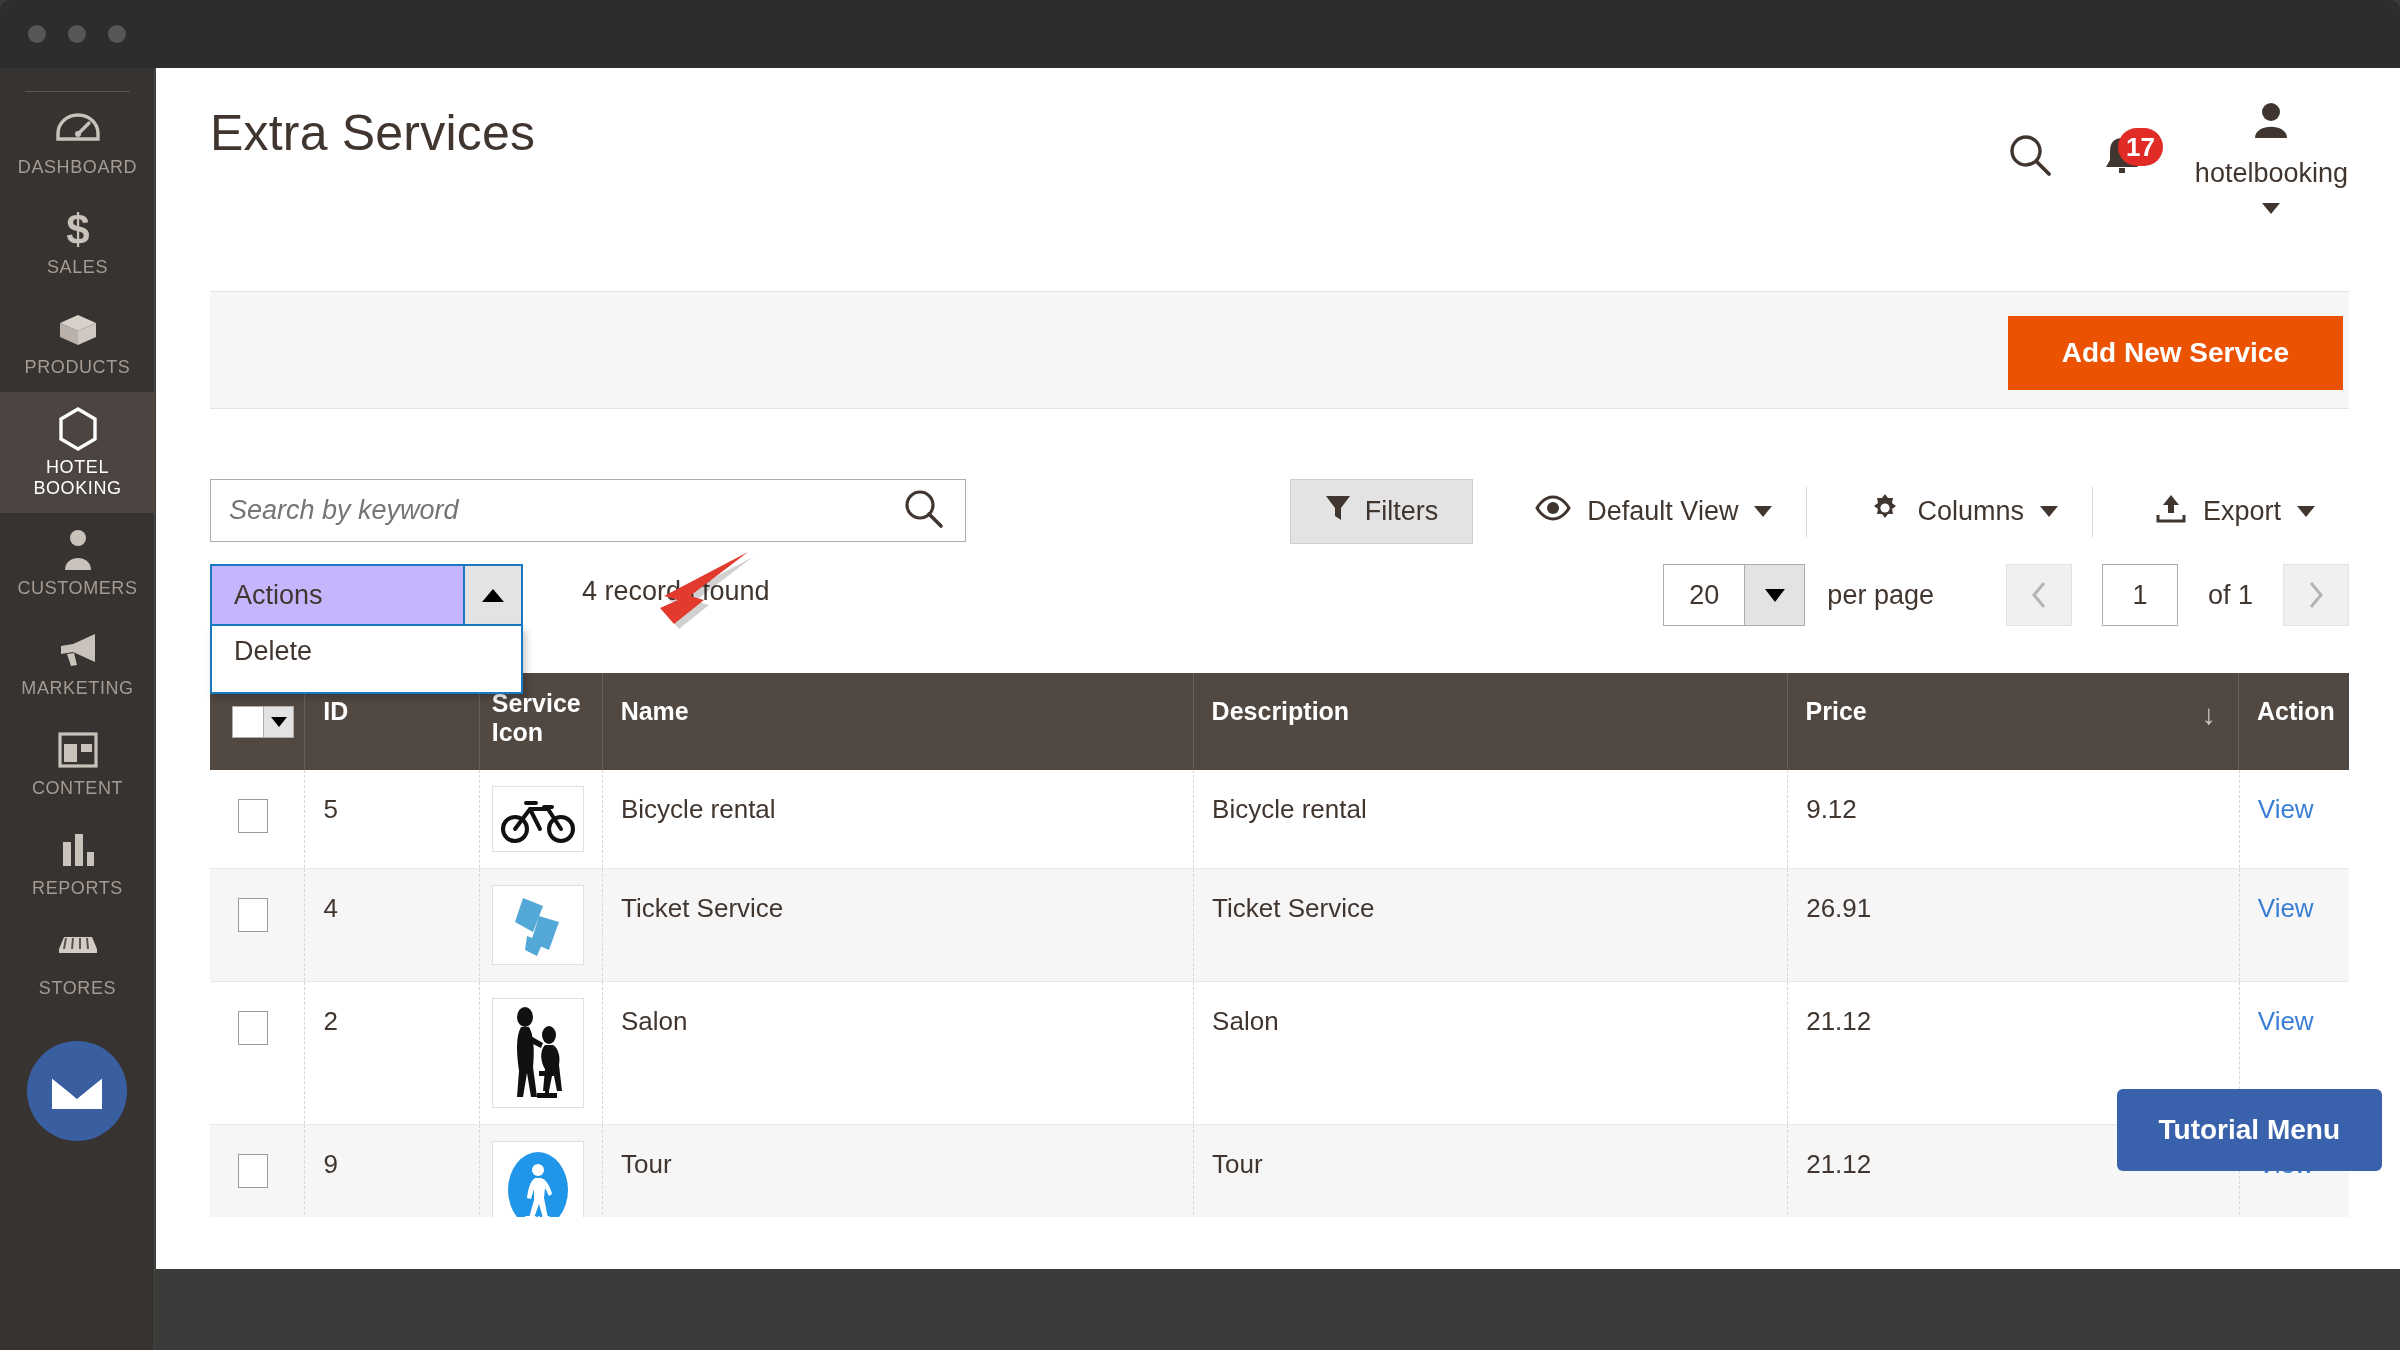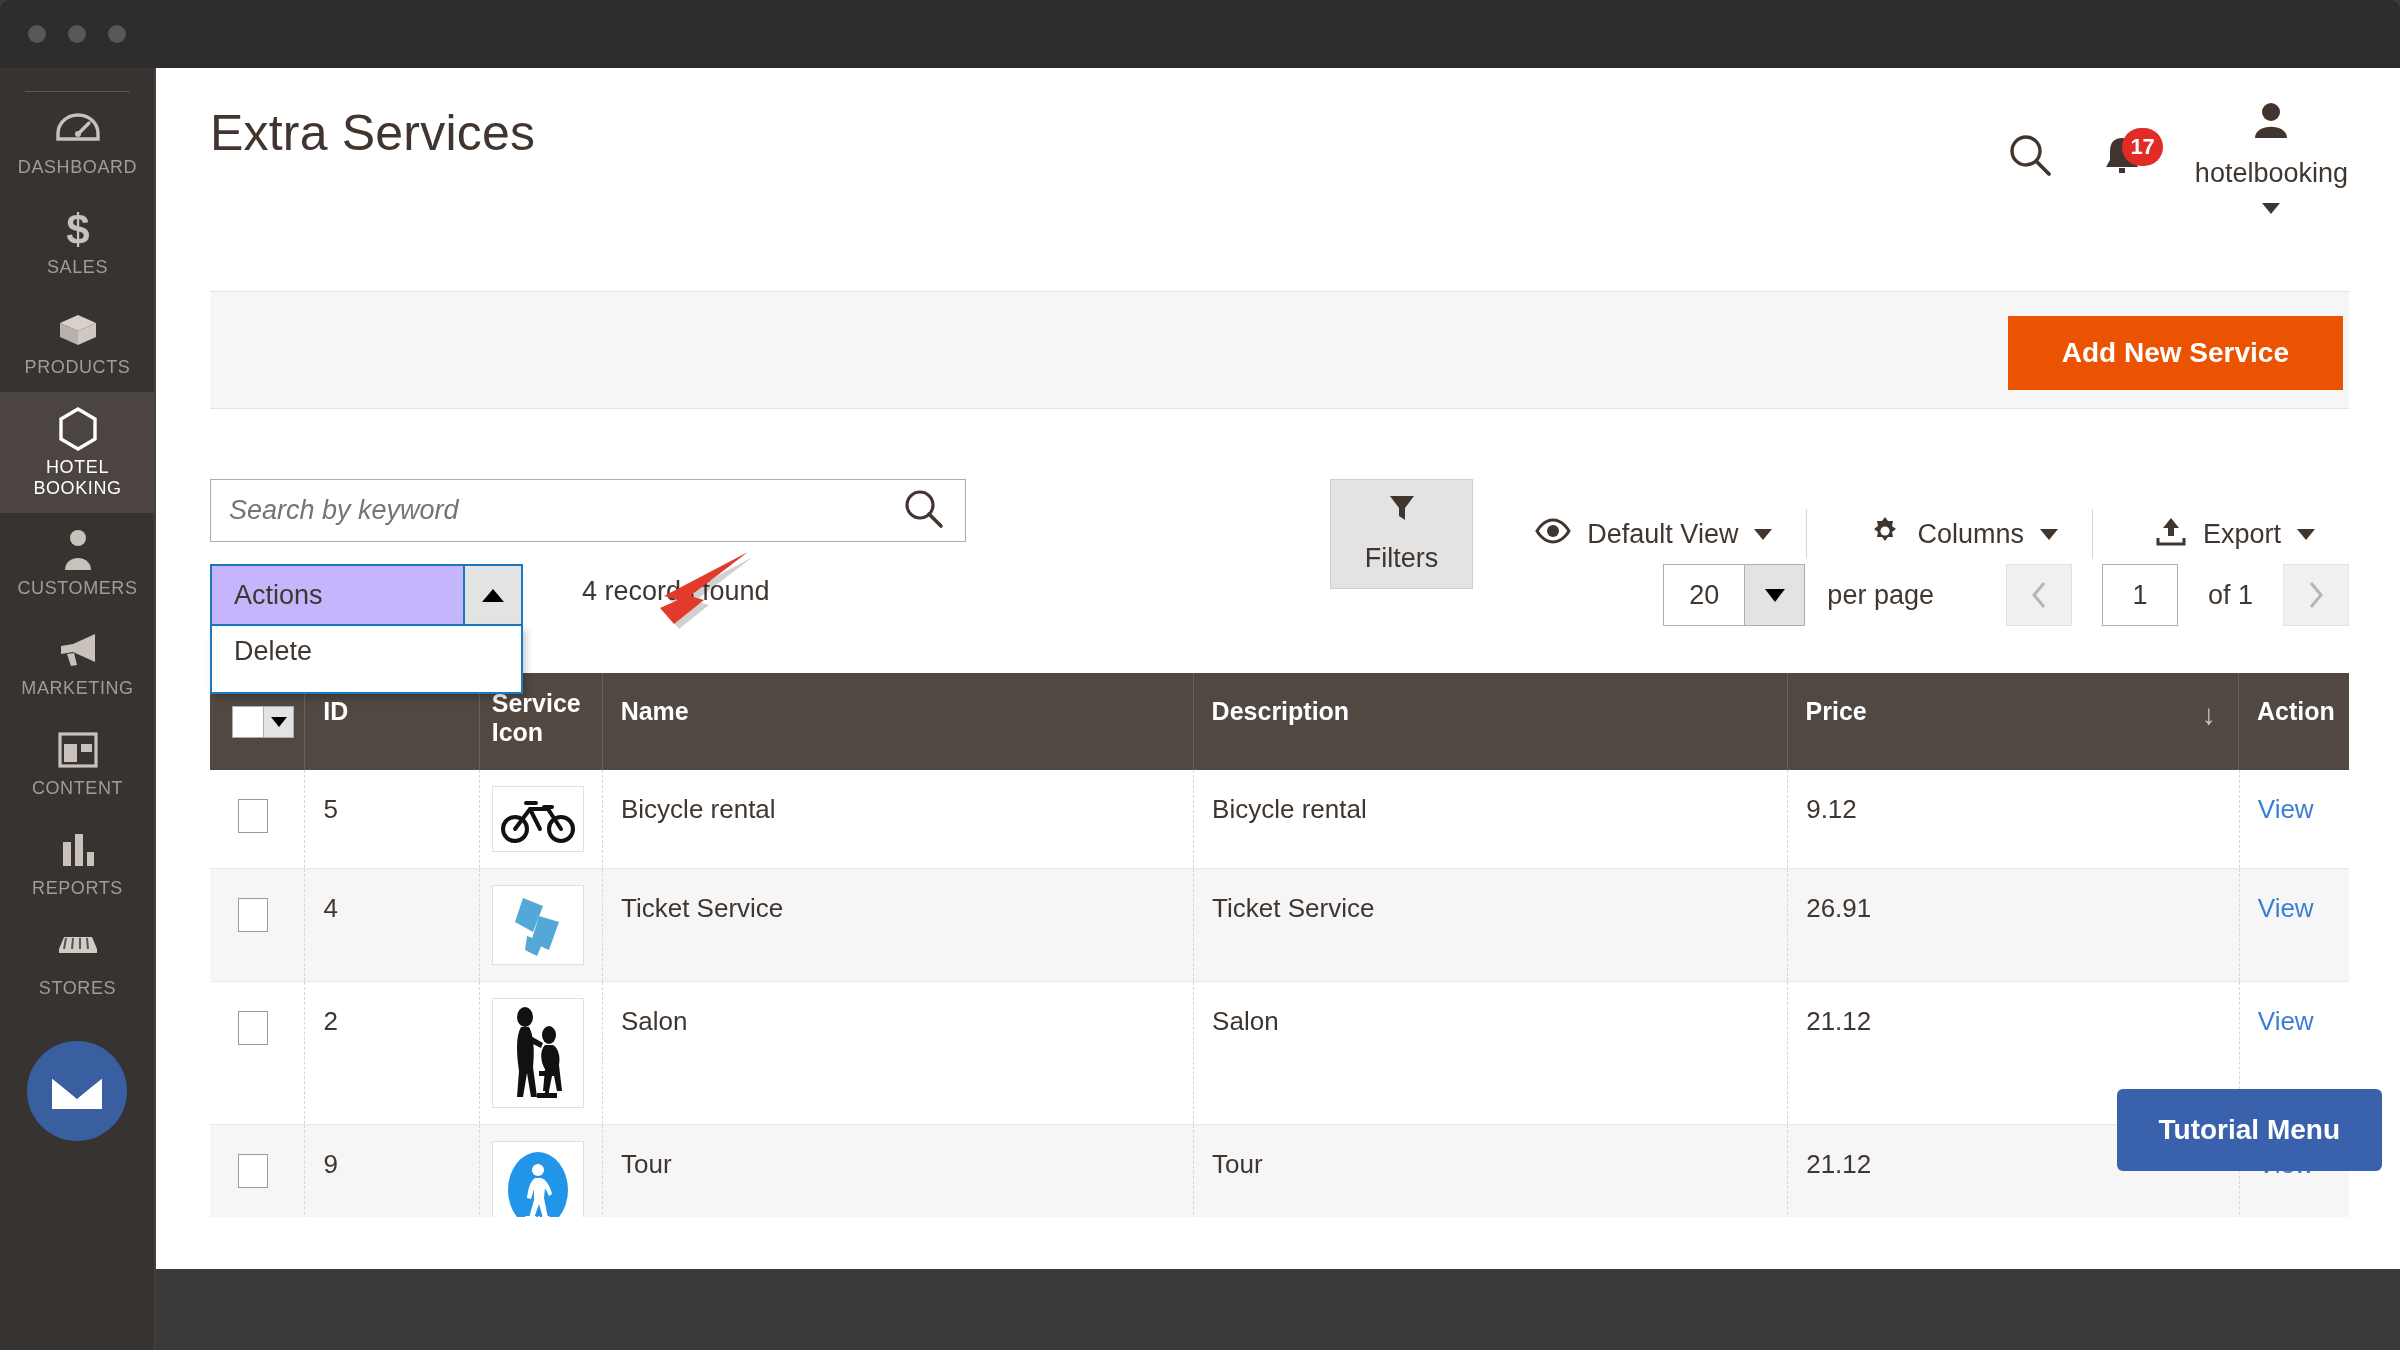--- a/index.html
+++ b/index.html
@@ -67,21 +67,21 @@
   }
   .head-tools {
     position: absolute; right: 52px; top: 32px;
     display: flex; align-items: center; gap: 48px;
   }
   .bell-wrap { position: relative; width: 46px; height: 46px; }
   .badge {
     position: absolute; right: -16px; top: -6px;
     min-width: 40px; height: 38px; border-radius: 19px;
     background: #e22b962; background: #e02b27;
-    color: #fff; font-size: 22px; font-weight: 700;
+    color: #fff; font-size: 26px; font-weight: 700;
     display: flex; align-items: center; justify-content: center; padding: 0 8px;
   }
   .user-box { display: flex; align-items: center; gap: 14px; cursor: pointer; flex-direction: column; }
   .user-name { font-size: 27px; color: #41362f; }
   .caret-dn {
     width: 0; height: 0; border-left: 9px solid transparent;
     border-right: 9px solid transparent; border-top: 11px solid #41362f;
   }
 
   
@@ -113,21 +113,21 @@
   }
   .sfield .mag { padding-right: 20px; }
 
   .tool-right {
     position: absolute; right: 0; top: 0;
     display: flex; align-items: center; gap: 0;
   }
   .filters-btn {
     display: flex; align-items: center; gap: 14px;
     background: #e3e3e3; border: 1px solid #cfcfcf;
-    padding: 14px 34px; cursor: pointer; flex-direction: column;
+    padding: 14px 34px; cursor: pointer;
   }
   .filters-btn span { font-size: 27px; color: #41362f; }
   .tool-link {
     display: flex; align-items: center; gap: 16px;
     padding: 0 34px; cursor: pointer; margin-left: 28px;
   }
   .tool-link span { font-size: 27px; color: #41362f; }
   .divider { width: 1px; height: 50px; background: #d6d6d6; }
 
   

